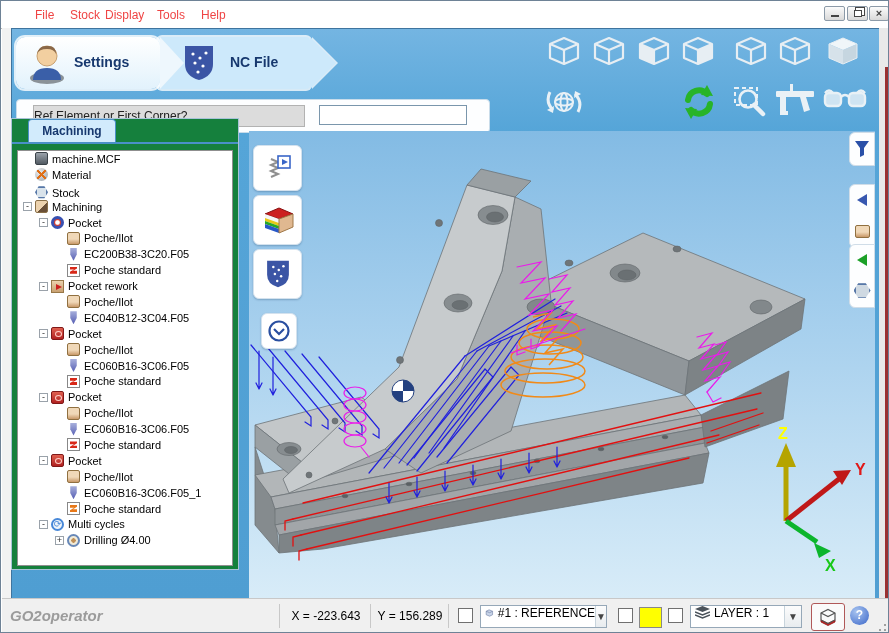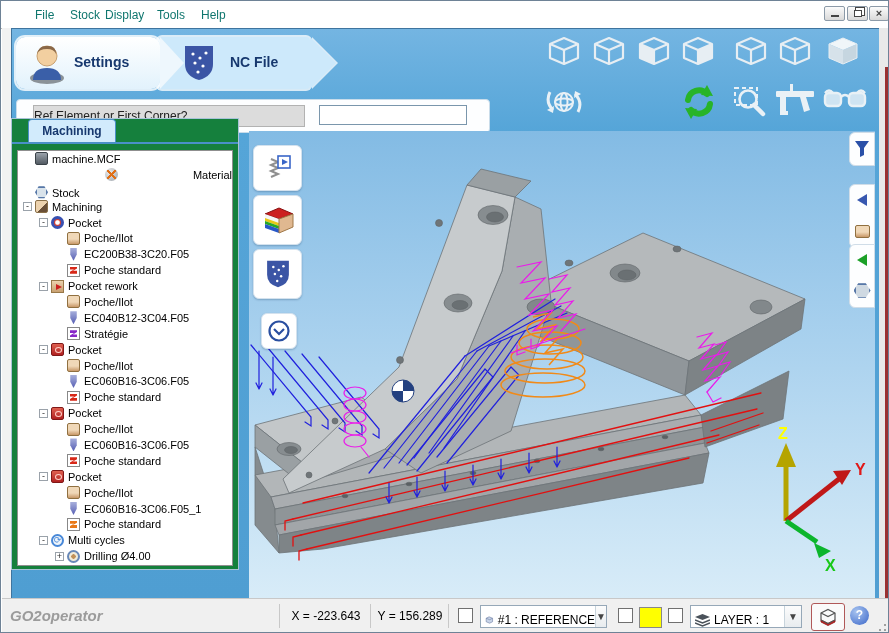--- a/index.html
+++ b/index.html
@@ -3,21 +3,21 @@
 <meta charset="utf-8">
 <style>
   html,body{margin:0;padding:0;}
   body{
     width:889px;height:633px;position:relative;overflow:hidden;
     font-family:"Liberation Sans",sans-serif;
     background:#ffffff;border:1px solid #6e8296;box-sizing:border-box;
   }
   
   #titlebar{position:absolute;left:0;top:0;width:100%;height:27px;background:#ffffff;border-bottom:1px solid #b8b8b8;}
-  .menuitem{position:absolute;top:6px;font-size:12px;color:#0f766e;cursor:default;padding:1px 3px;}
+  .menuitem{position:absolute;top:6px;font-size:12px;color:#ef4444;cursor:default;padding:1px 3px;}
   .winbtn{position:absolute;top:5px;width:21px;height:15px;background:linear-gradient(#fbfbfb,#d9d9d9);
     border:1px solid #8c9aa8;border-radius:2px;box-sizing:border-box;text-align:center;}
   .winbtn .bar{display:block;width:8px;height:2px;background:#444;margin:8px auto 0;}
   .winbtn.restore:before{content:"";display:block;width:6px;height:5px;border:1px solid #444;margin:3px auto 0;background:#fff;box-shadow:2px -2px 0 -0px #fff,2px -2px 0 1px #444;}
   .winbtn.close{font-size:11px;font-weight:bold;color:#444;line-height:12px;}
   
   #bluearea{position:absolute;left:10px;top:27px;width:867px;height:570px;
     background:linear-gradient(180deg,#74b5e2 0%,#55a5d8 18%,#4f9ed2 100%);
     border-top:1px solid #3f749e;border-left:1px solid #3f749e;}
   #leftframe{position:absolute;left:1px;top:27px;width:9px;height:570px;background:#f2f2f2;}
@@ -76,21 +76,21 @@
   .tri-left{width:0;height:0;border-top:6px solid transparent;border-bottom:6px solid transparent;border-right:10px solid #3858b0;}
   .tri-left.green{border-right-color:#1ca028;}
   .mini-head{width:13px;height:11px;background:linear-gradient(180deg,#f0d8b8 55%,#c89868);border:1px solid #907040;border-radius:2px;}
   .mini-hex{width:13px;height:12px;background:#cfd9e2;border:2px solid #5878a8;clip-path:polygon(28% 4%,72% 4%,100% 50%,72% 96%,28% 96%,0 50%);}
   
   #statusbar{position:absolute;left:1px;top:597px;width:887px;height:35px;background:#f0f0f0;border-top:1px solid #c8c8c8;font-size:12px;color:#000;}
   .sep{position:absolute;top:5px;width:1px;height:24px;background:#c8c8c8;}
   #appname{position:absolute;left:8px;top:8px;font-size:15px;font-weight:bold;font-style:italic;color:#9b9b9b;}
   .coord{position:absolute;top:10px;text-align:center;}
   .sbcheck{position:absolute;top:9px;width:15px;height:15px;background:#fff;border:1px solid #707070;box-sizing:border-box;cursor:pointer;}
-  .sbdrop{position:absolute;top:6px;height:23px;background:#fff;border:1px solid #96a8b8;box-sizing:border-box;display:flex;align-items:flex-end;padding-left:4px;cursor:pointer;}
+  .sbdrop{position:absolute;top:6px;height:23px;background:#fff;border:1px solid #96a8b8;box-sizing:border-box;display:flex;align-items:flex-start;padding-left:4px;cursor:pointer;}
   .sbdrop .arrow{margin-left:auto;width:16px;text-align:center;color:#444;font-size:10px;border-left:1px solid #c8d4dc;align-self:stretch;line-height:21px;background:linear-gradient(#fcfcfc,#e8ecef);}
   .sbdrop .txt{margin-left:4px;white-space:nowrap;}
   #yellowswatch{position:absolute;left:637px;top:8px;width:21px;height:19px;background:#ffff00;border:1px solid #888;cursor:pointer;}
   #solidcubebtn{position:absolute;left:809px;top:4px;width:32px;height:26px;background:#fafafa;border:1px solid #b05858;border-radius:3px;display:flex;align-items:center;justify-content:center;cursor:pointer;}
   #helpbtn{position:absolute;left:848px;top:7px;width:19px;height:19px;border-radius:50%;background:radial-gradient(circle at 35% 30%,#a8c4f0,#3a66c8);color:#fff;font-weight:bold;font-size:12px;text-align:center;line-height:19px;cursor:pointer;}
   #grip{position:absolute;right:3px;bottom:3px;width:12px;height:12px;}
   #grip i{position:absolute;width:2px;height:2px;background:#a0a0a0;}
 </style>
 </head>
 <body>
@@ -250,21 +250,21 @@
 <div id="leftpanel">
   <div id="machtab">Machining</div>
   <div id="machline"></div>
   <div id="treebox">
     <div id="tree">
         <div class="trow" style="padding-left: 5px;">
     <span class="exp" style="visibility: hidden;"></span>
     <span class="ticon i-machine"></span>
     <span class="tlabel">machine.MCF</span>
   </div>
-        <div class="trow" style="padding-left: 5px; justify-content: space-between;">
+        <div class="trow" style="padding-left: 5px;">
     <span class="exp" style="visibility: hidden;"></span>
     <span class="ticon i-material"></span>
     <span class="tlabel">Material</span>
   </div>
         <div class="trow" style="padding-left: 5px; align-items: flex-end;">
     <span class="exp" style="visibility: hidden;"></span>
     <span class="ticon i-stock"></span>
     <span class="tlabel">Stock</span>
   </div>
         <div class="trow" style="padding-left: 5px;">
@@ -299,25 +299,20 @@
   </div>
         <div class="trow" style="padding-left: 37px;">
     <span class="exp" style="visibility: hidden;"></span>
     <span class="ticon i-head"></span>
     <span class="tlabel">Poche/Ilot</span>
   </div>
         <div class="trow" style="padding-left: 37px;">
     <span class="exp" style="visibility: hidden;"></span>
     <span class="ticon i-tool"></span>
     <span class="tlabel">EC040B12-3C04.F05</span>
-  </div>
-        <div class="trow" style="padding-left: 37px;">
-    <span class="exp" style="visibility: hidden;"></span>
-    <span class="ticon i-flag i-flag-purple"></span>
-    <span class="tlabel">Stratégie</span>
   </div>
         <div class="trow" style="padding-left: 21px;">
     <span class="exp">-</span>
     <span class="ticon i-pocket-red"></span>
     <span class="tlabel">Pocket</span>
   </div>
         <div class="trow" style="padding-left: 37px;">
     <span class="exp" style="visibility: hidden;"></span>
     <span class="ticon i-head"></span>
     <span class="tlabel">Poche/Ilot</span>

